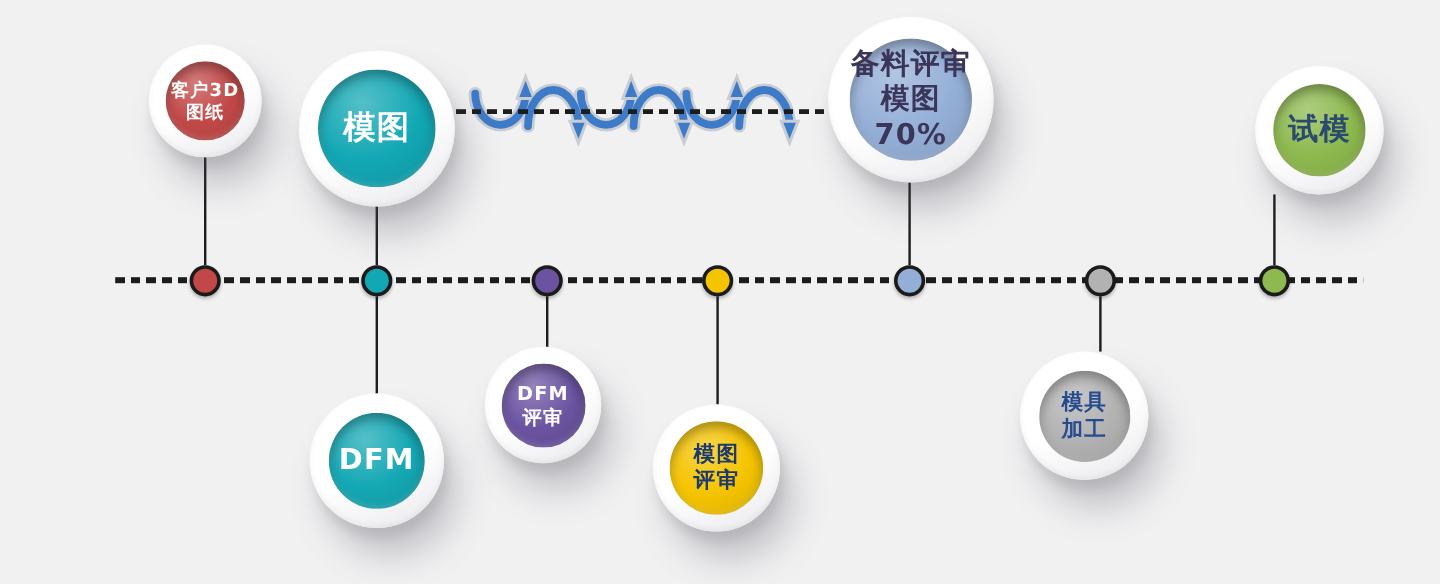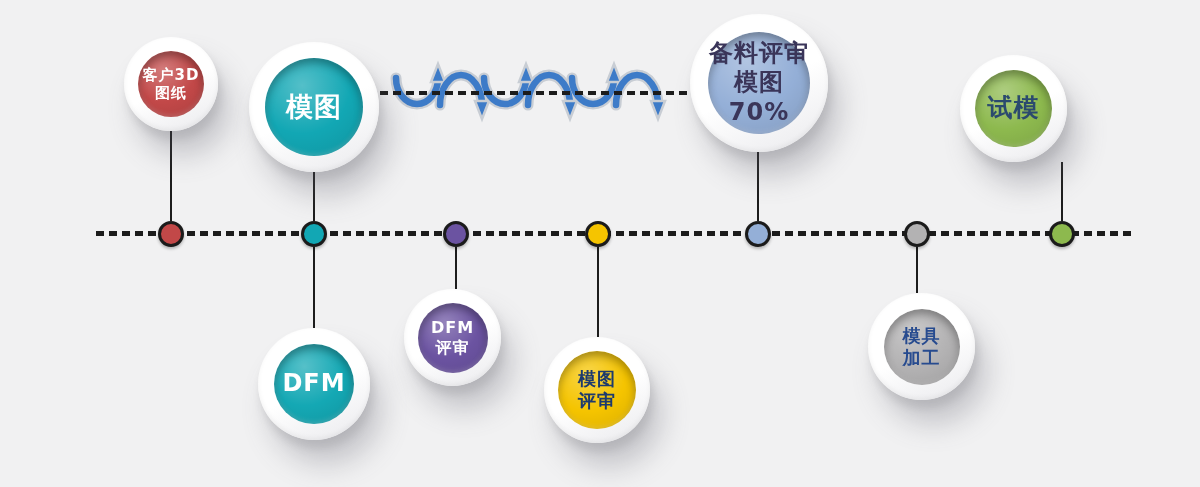--- a/index.html
+++ b/index.html
@@ -51,25 +51,25 @@
     align-items:center;justify-content:center;
     font-weight:700;text-align:center;line-height:1.22;letter-spacing:1px;
     box-shadow:inset 0 5px 9px rgba(0,0,0,.32),inset 0 -2px 5px rgba(255,255,255,.18);
     background-image:radial-gradient(circle at 38% 28%,rgba(255,255,255,.28),
                      rgba(255,255,255,0) 52%,rgba(0,0,0,.12) 100%);
   }
   .core span{display:block;}
   .n1{left:124px;top:37px;width:94px;height:94px;}   .n1 .core{width:66px;height:66px;font-size:15px;}
   .n2{left:249px;top:42px;width:130px;height:130px;} .n2 .core{width:98px;height:98px;font-size:27px;}
   .n3{left:690px;top:14px;width:138px;height:138px;} .n3 .core{width:102px;height:102px;font-size:24px;}
-  .n4{left:960px;top:55px;width:107px;height:107px;}.n4 .core{width:77px;height:77px;font-size:25px;}
+  .n4{left:1046px;top:55px;width:107px;height:107px;}.n4 .core{width:77px;height:77px;font-size:25px;}
   .n5{left:258px;top:328px;width:112px;height:112px;}.n5 .core{width:80px;height:80px;font-size:24px;}
   .n6{left:404px;top:289px;width:97px;height:97px;}  .n6 .core{width:70px;height:70px;font-size:16px;}
   .n7{left:544px;top:337px;width:106px;height:106px;}.n7 .core{width:78px;height:78px;font-size:18px;}
-  .n8{left:868px;top:293px;width:107px;height:107px;}.n8 .core{width:76px;height:76px;font-size:18px;}
+  .n8{left:850px;top:293px;width:107px;height:107px;}.n8 .core{width:76px;height:76px;font-size:18px;}
   
   .arrows{position:absolute;left:390px;top:58px;z-index:2;overflow:visible;}
   .arrows .outline{fill:none;stroke:var(--outline,#c8cdd4);stroke-width:11;stroke-linecap:round;}
   .arrows .main{fill:none;stroke:var(--arrow,#3d7bc8);stroke-width:6.5;stroke-linecap:round;}
   .arrows .head{fill:var(--arrow,#3d7bc8);stroke:var(--outline,#c8cdd4);stroke-width:2.5;}
 </style>
 </head>
 <body>
 
 <div class="canvas" style="background-color: rgb(241, 241, 242);">

